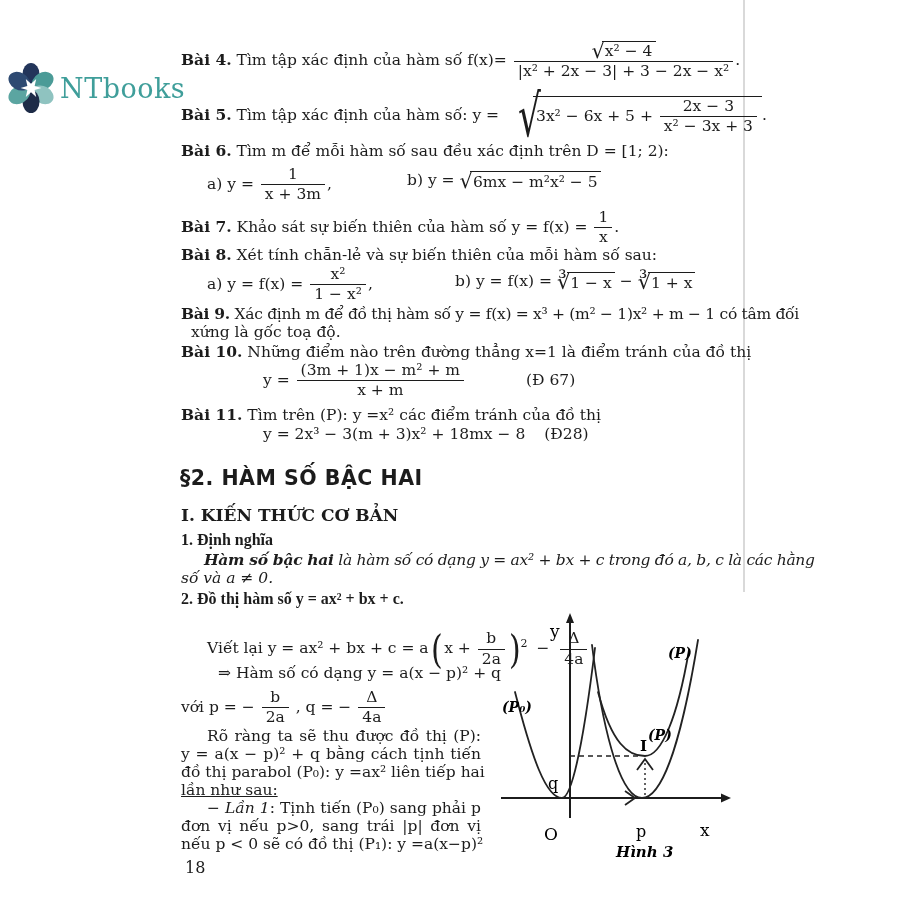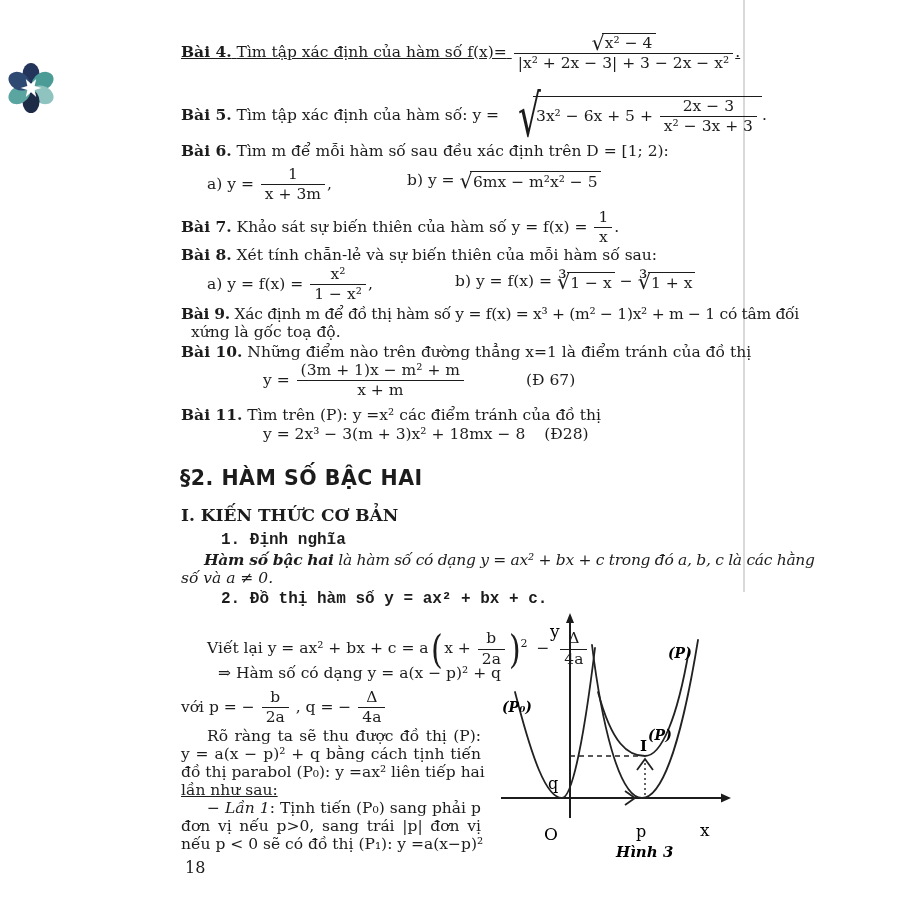--- a/index.html
+++ b/index.html
@@ -20,21 +20,21 @@
   .rsign{display:inline-block;vertical-align:middle;margin-right:-3px;font-weight:normal;}
   .rbody{display:inline-block;vertical-align:middle;border-top:1.4px solid #1c1c1c;padding:1px 3px 0;}
   .rs-m{font-size:21px;line-height:0;}
   .rs-big{font-size:58px;line-height:0;transform:scaleX(.62);transform-origin:right center;display:inline-block;vertical-align:middle;margin-right:-8px;}
   
   .bigp{display:inline-block;vertical-align:middle;font-size:40px;font-weight:400;line-height:0;transform:scaleX(.75);}
   .sup2{vertical-align:super;font-size:11px;margin-left:-2px;}
   
   .h-section{font-family:"DejaVu Sans","Liberation Sans",sans-serif;font-weight:bold;font-size:20.5px;letter-spacing:.5px;}
   .h-part{font-weight:bold;font-size:17px;}
-  .h-sub{font-family:Liberation Mono, monospace;font-weight:bold;font-size:16px;margin-left:40px;}
+  .h-sub{font-family:Liberation Serif, serif;font-weight:bold;font-size:16px;}
   .ital{font-style:italic;}
   .bital{font-style:italic;font-weight:bold;}
   .just{text-align:justify;text-align-last:justify;}
   .para-line{width:300px;line-height:18.4px;}
   .scan-edge{position:absolute;left:743px;top:0;width:2px;height:592px;background:#d9d9d9;}
   .logo{position:absolute;left:6px;top:62px;display:flex;align-items:center;}
   .logo-text{font-family:"DejaVu Serif","Liberation Serif",serif;font-size:27px;color:#3f9e9a;margin-left:4px;letter-spacing:.5px;}
   .figure-wrap{position:absolute;left:488px;top:608px;width:262px;height:260px;}
   svg text{font-family:"DejaVu Serif","Liberation Serif",serif;}
 </style>
@@ -48,23 +48,24 @@
     <g>
       <ellipse cx="24" cy="11" rx="8.2" ry="11" fill="#23355a" transform="rotate(0 24 24)"></ellipse>
       <ellipse cx="24" cy="11" rx="8.2" ry="11" fill="#4b9b97" transform="rotate(60 24 24)"></ellipse>
       <ellipse cx="24" cy="11" rx="8.2" ry="11" fill="#8fc3c0" transform="rotate(120 24 24)"></ellipse>
       <ellipse cx="24" cy="11" rx="8.2" ry="11" fill="#1d2b47" transform="rotate(180 24 24)"></ellipse>
       <ellipse cx="24" cy="11" rx="8.2" ry="11" fill="#5ba5a1" transform="rotate(240 24 24)"></ellipse>
       <ellipse cx="24" cy="11" rx="8.2" ry="11" fill="#2e4a72" transform="rotate(300 24 24)"></ellipse>
       <path d="M34,24 L27.5,26 L29,32.7 L24,28 L19,32.7 L20.5,26 L14,24 L20.5,22 L19,15.3 L24,20 L29,15.3 L27.5,22 Z" fill="#ffffff"></path>
     </g>
   </svg>
-</div>
-
-<div class="row" style="left:181px;top:33px;text-decoration:underline;">
+  <span class="logo-text">NTbooks</span>
+</div>
+
+<div class="row" style="left:181px;top:41px;">
   <span class="lbl">Bài 4.</span>
   <span>Tìm tập xác định của hàm số  f(x)=</span>
   <span class="frac">
     <span class="n"><span class="rad"><span class="rsign rs-m">√</span><span class="rbody">x² − 4</span></span></span>
     <span class="d">|x² + 2x − 3| + 3 − 2x − x²</span>
   </span><span>.</span>
 </div>
 
 <div class="row" style="left:181px;top:96px;">
   <span class="lbl">Bài 5.</span>

